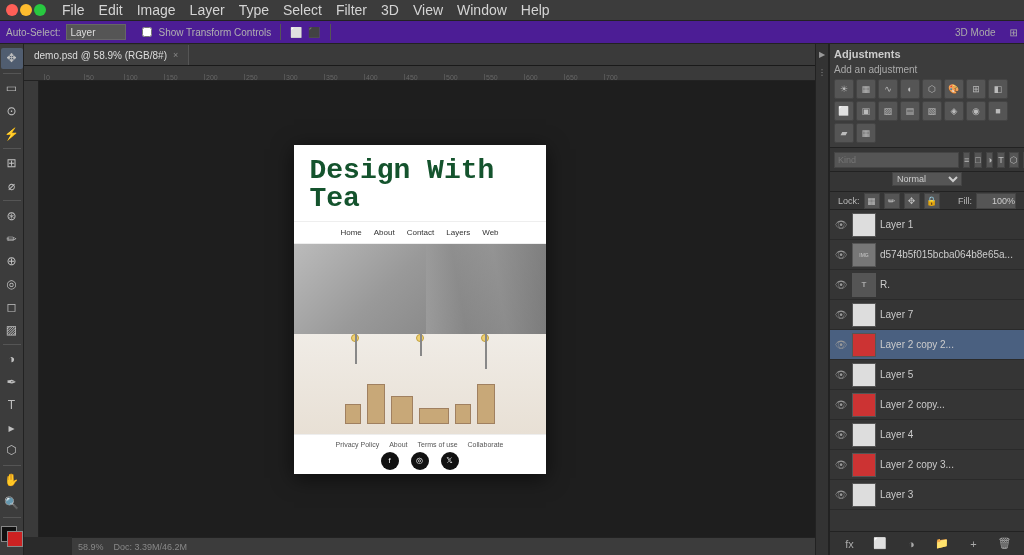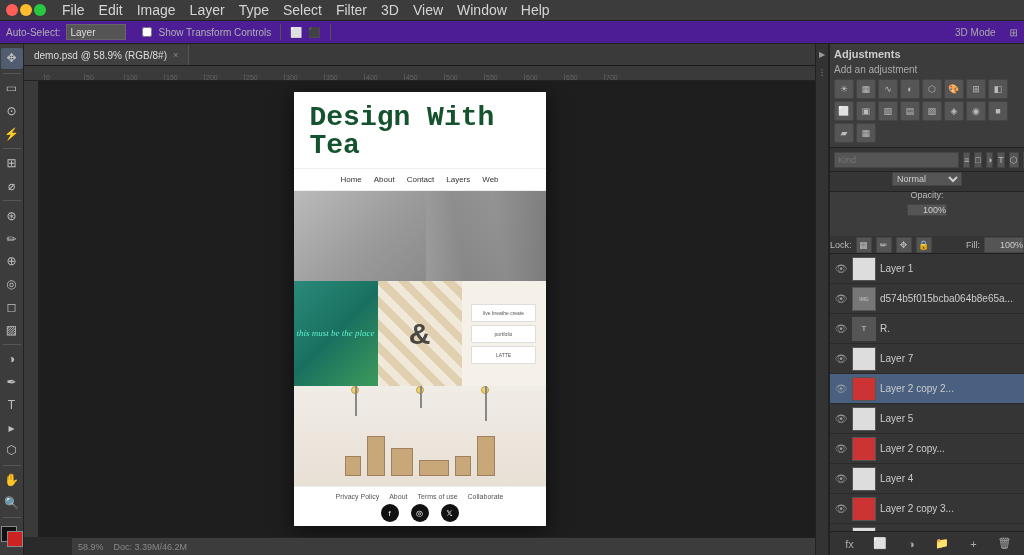--- a/index.html
+++ b/index.html
@@ -325,26 +325,25 @@
       width: 40px;
       text-align: right;
     }
 
     
     #lock-row {
       height: 18px;
       background: #353535;
       display: flex;
       align-items: center;
-      padding: 0 0;
+      padding: 0 8px;
       gap: 4px;
       border-bottom: 1px solid #222;
       font-size: 9px;
       color: #bbb;
-      margin-top: 44px;
     }
 
     
     #layers-list {
       flex: 1;
       overflow-y: auto;
       background: #353535;
     }
     .layer-item {
       height: 30px;
@@ -792,33 +791,20 @@
           <span class="doc-nav-item">Contact</span>
           <span class="doc-nav-item">Layers</span>
           <span class="doc-nav-item">Web</span>
         </div>
 
         <div class="doc-hero">
           <div class="hero-bg"></div>
           <div class="hero-pencils"></div>
         </div>
 
-        <div class="doc-grid">
-          <div class="grid-cell grid-cell-teal">
-            <div class="grid-text-overlay">this must be the place</div>
-          </div>
-          <div class="grid-cell grid-cell-pattern">
-            <div class="grid-ampersand">&amp;</div>
-          </div>
-          <div class="grid-cell grid-cell-cards">
-            <div class="card-mini">live breathe create</div>
-            <div class="card-mini">portfolio</div>
-            <div class="card-mini">LATTE</div>
-          </div>
-        </div>
 
         <div class="doc-bottom-img">
 
           <div style="position:absolute;top:0;left:60px;display:flex;flex-direction:column;align-items:center">
             <div class="hanging-light" style="height:30px"></div>
             <div class="light-bulb"></div>
           </div>
           <div style="position:absolute;top:0;left:125px;display:flex;flex-direction:column;align-items:center">
             <div class="hanging-light" style="height:22px"></div>
             <div class="light-bulb"></div>

